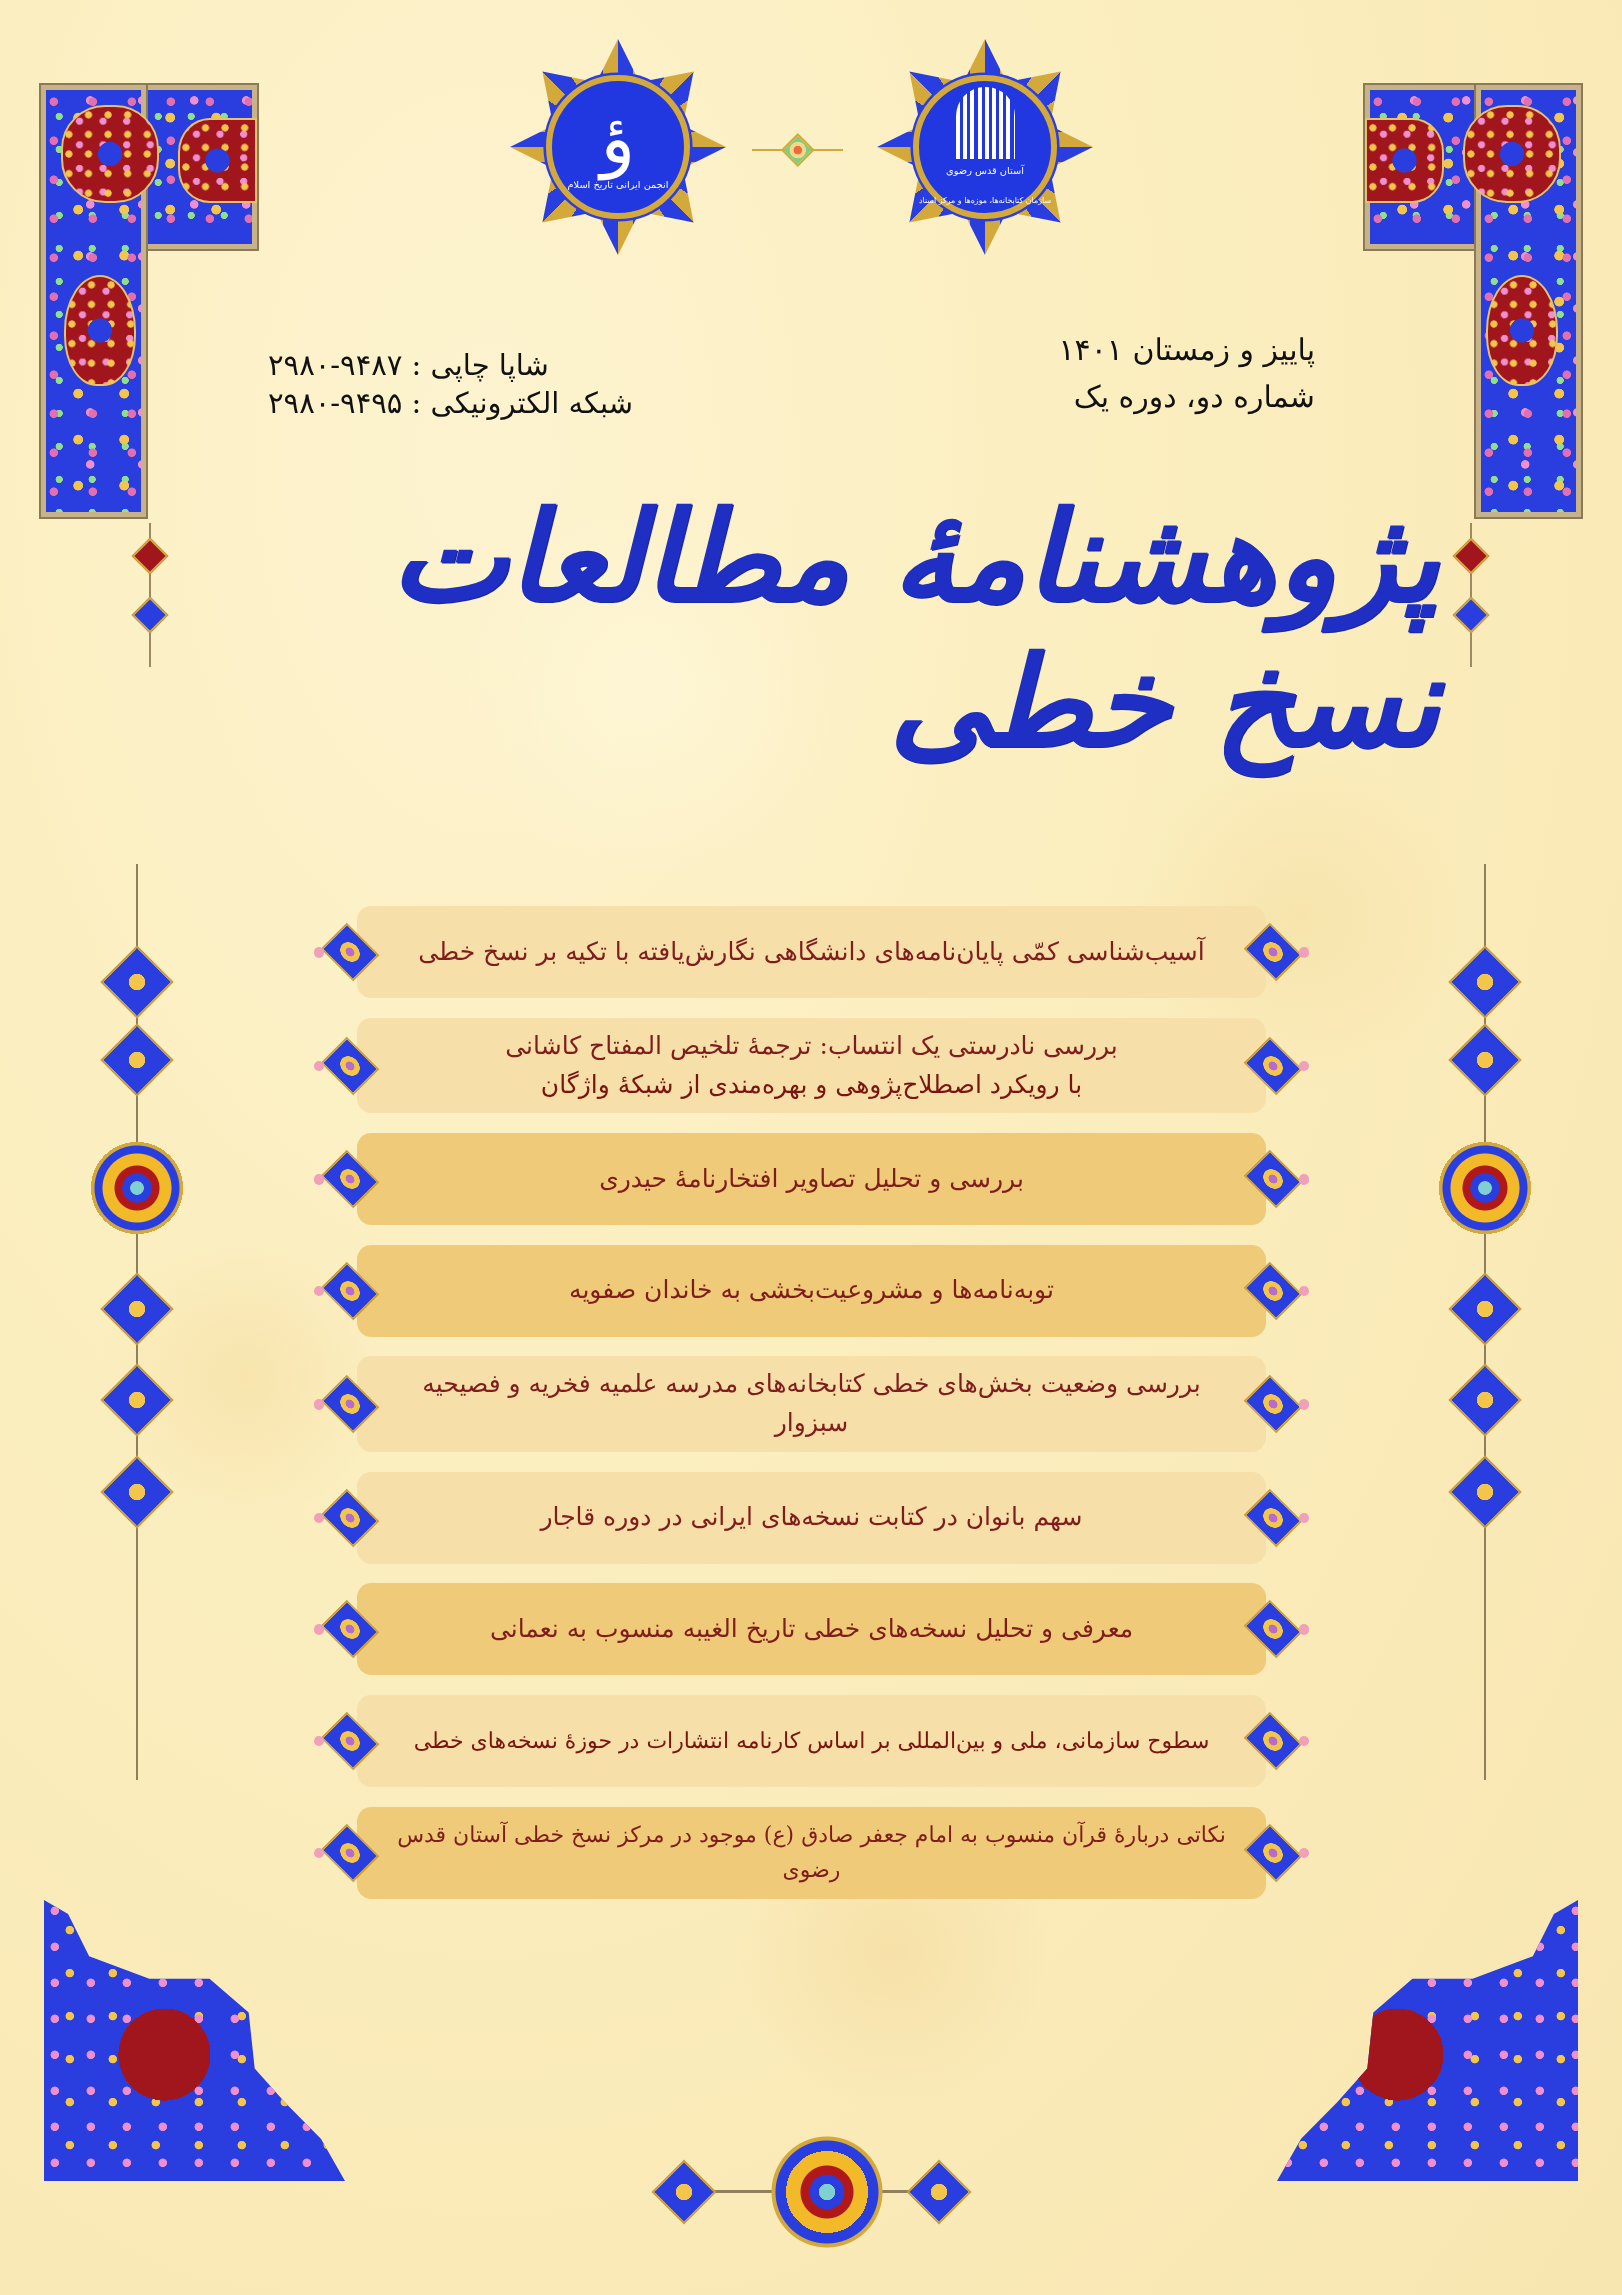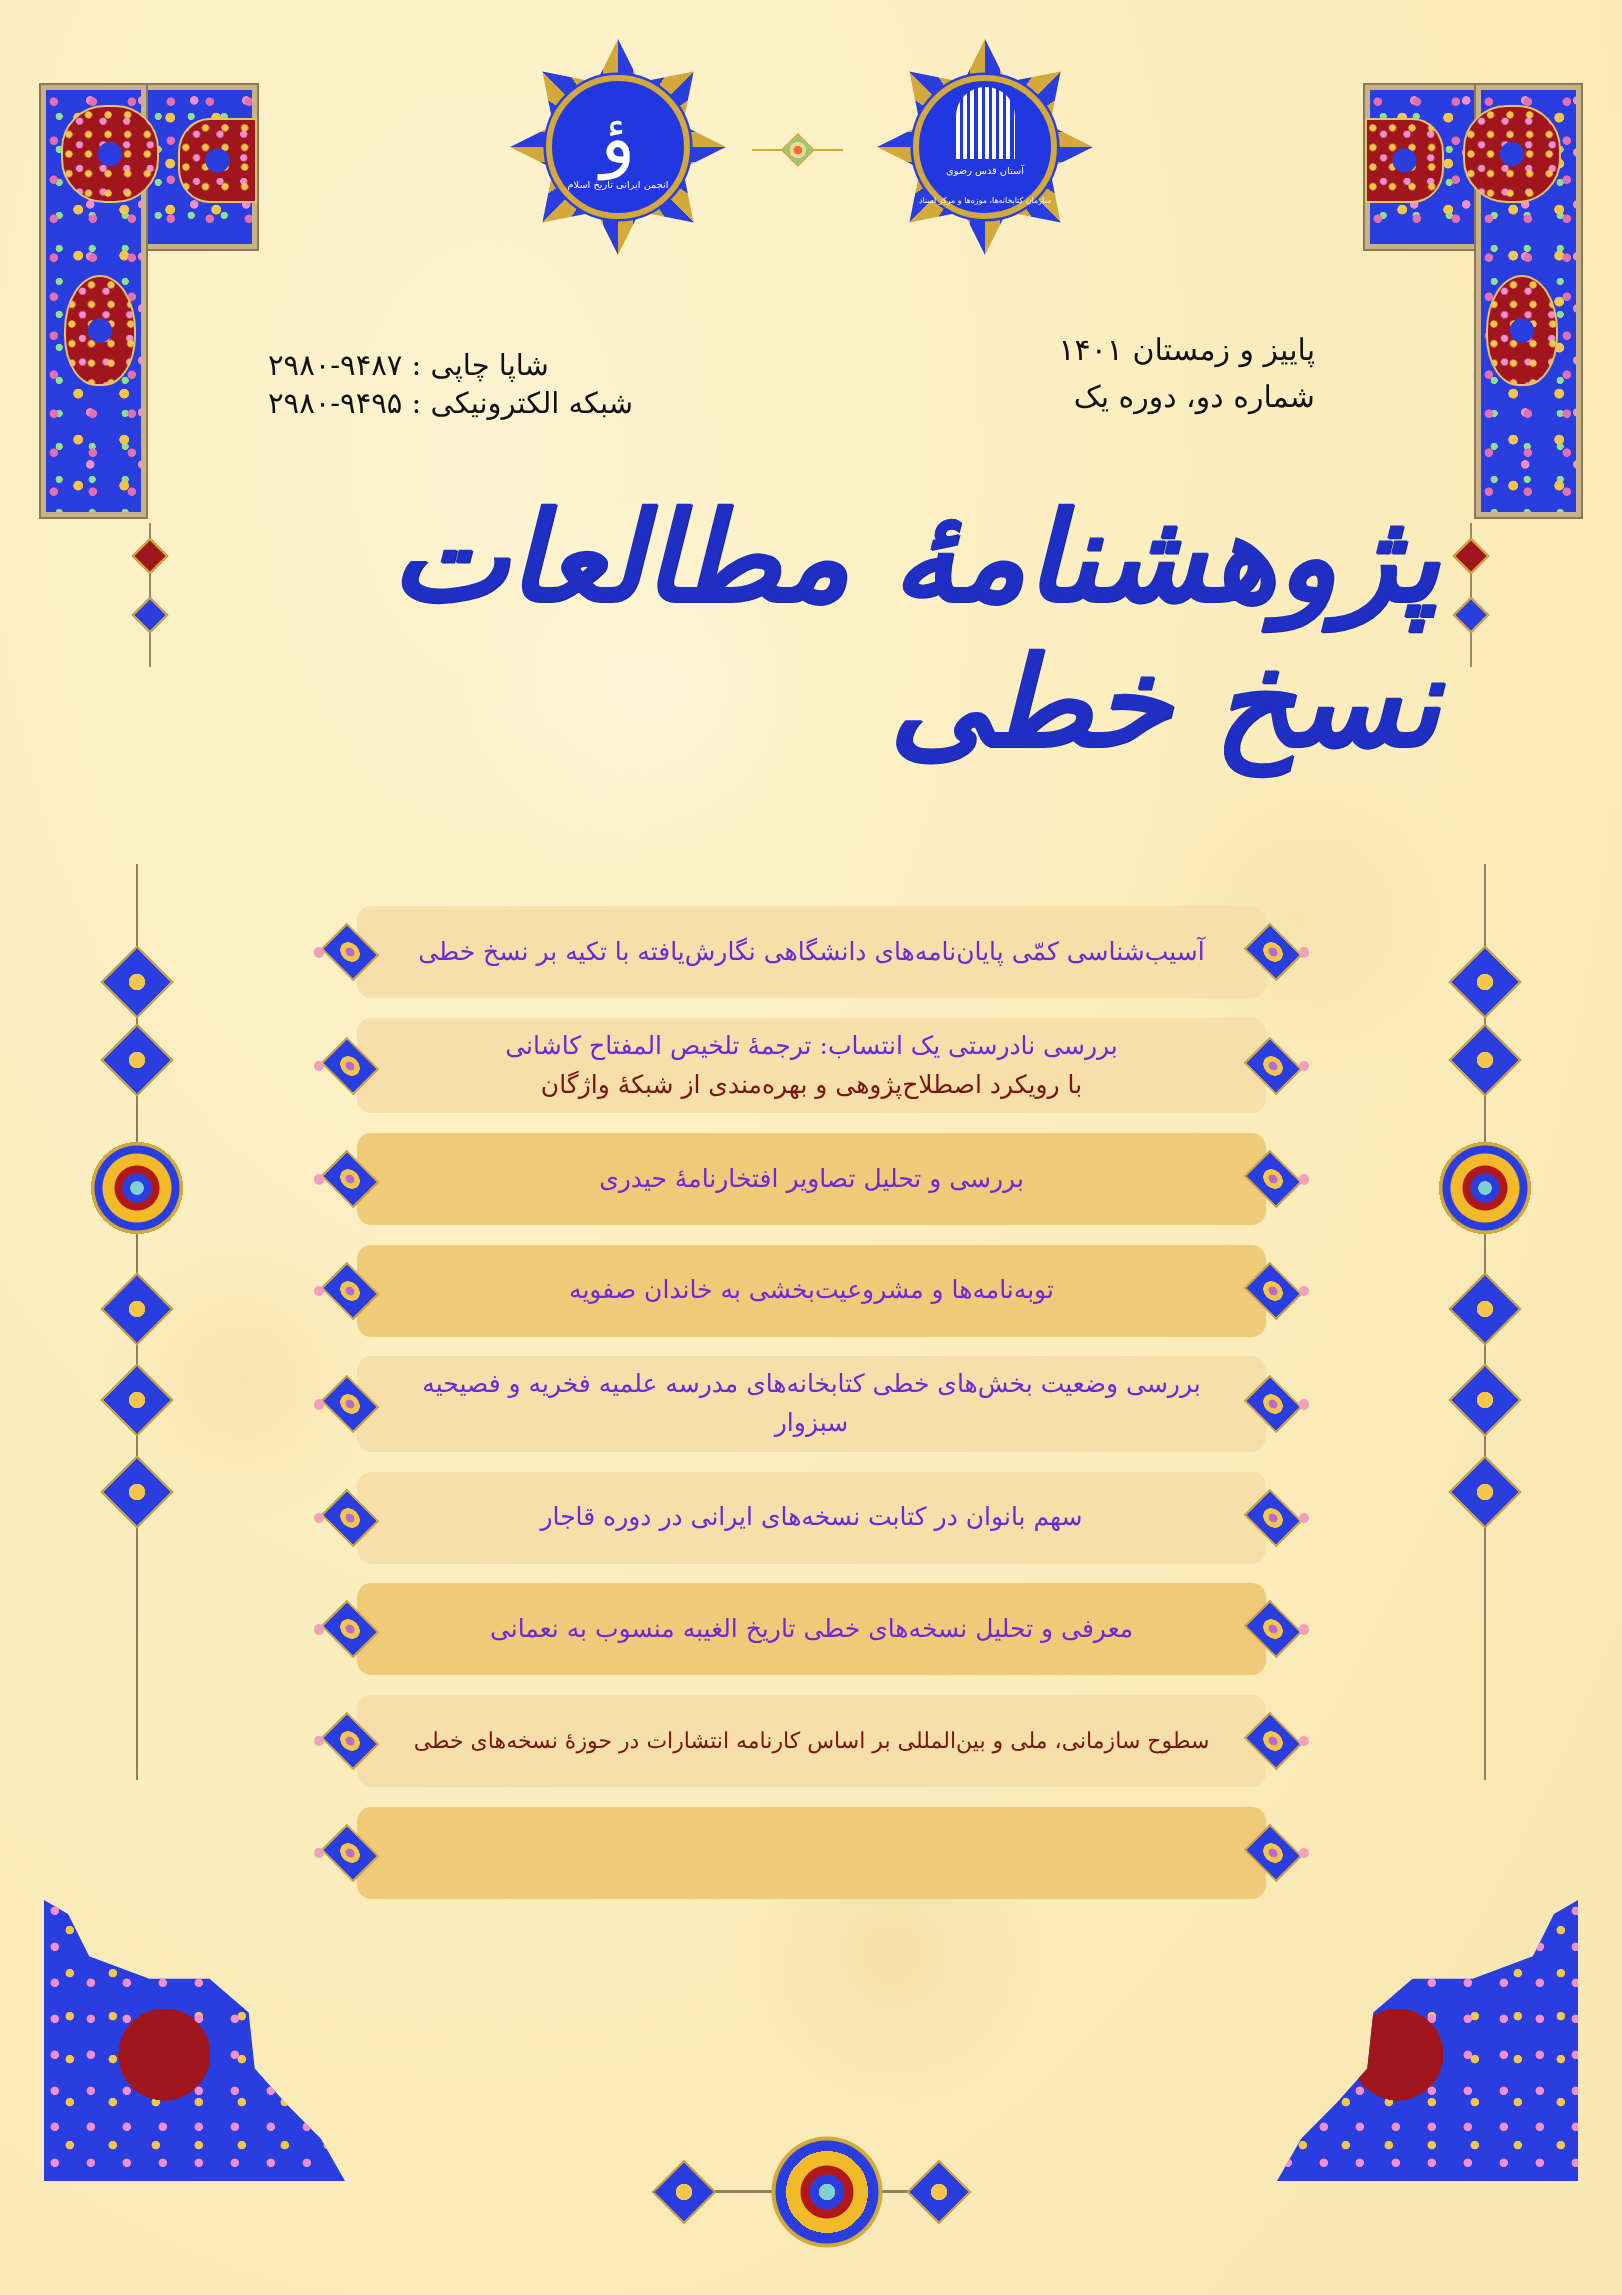--- a/index.html
+++ b/index.html
@@ -165,21 +165,21 @@
     position: relative;
     min-height: 92px;
     border-radius: 14.4px;
     display: flex; flex-direction: column; align-items: center; justify-content: center;
     padding: 9.2px 39px;
     text-align: center;
   }
   .toc-item.light { background: #f6dfa8; }
   .toc-item.dark { background: #efca78; }
   .toc-item .t-main {
-    font-family: "DejaVu Serif", serif; font-size: 25px; color: #6d28d9; line-height: 1.55;
+    font-family: "DejaVu Serif", serif; font-size: 25px; color: #7f1d1d; line-height: 1.55;
   }
   .toc-item .t-sub {
     font-family: "DejaVu Serif", serif; font-size: 25px; color: #7a1410; line-height: 1.55;
   }
   .toc-item .sub-label { color: #141008; }
   .toc-item .cap {
     position: absolute; top: 50%; width: 46px; height: 72px; margin-top: -36px;
   }
   .toc-item .cap.left { left: -34px; }
   .toc-item .cap.right { right: -34px; }
@@ -423,20 +423,21 @@
 
   <div class="toc-item dark">
     <span class="cap left">
         <span class="shape"></span>
         <span class="bud"></span>
       </span>
     <span class="cap right">
         <span class="shape"></span>
         <span class="bud"></span>
       </span>
+    <div class="t-main" style="font-size:22px;">نکاتی دربارهٔ قرآن منسوب به امام جعفر صادق (ع) موجود در مرکز نسخ خطی آستان قدس رضوی</div>
   </div>
 
 </div>
 
 <div class="corner-bottom left"></div>
 <div class="corner-bottom right"></div>
 
 <div class="bottom-ornament">
   <div class="rod"></div>
   <div class="side-piece l"></div>

